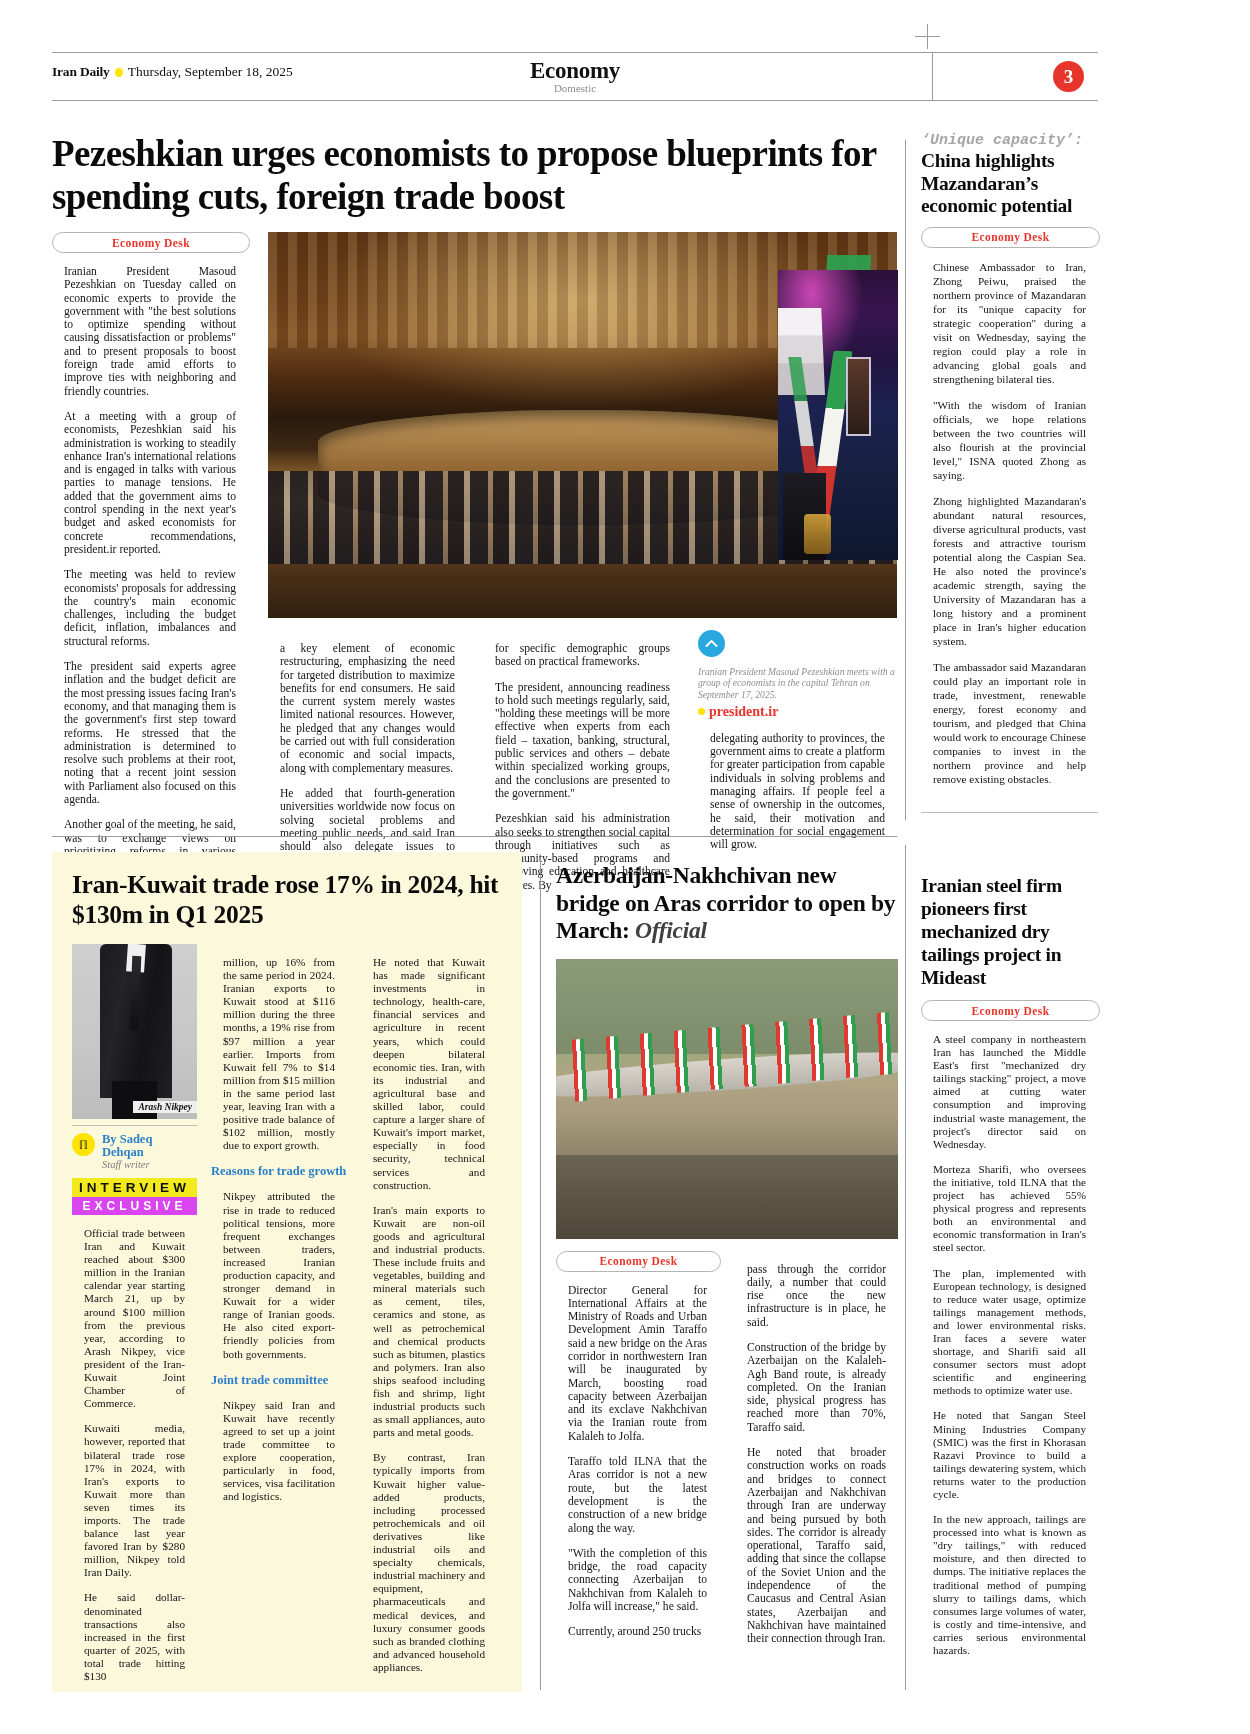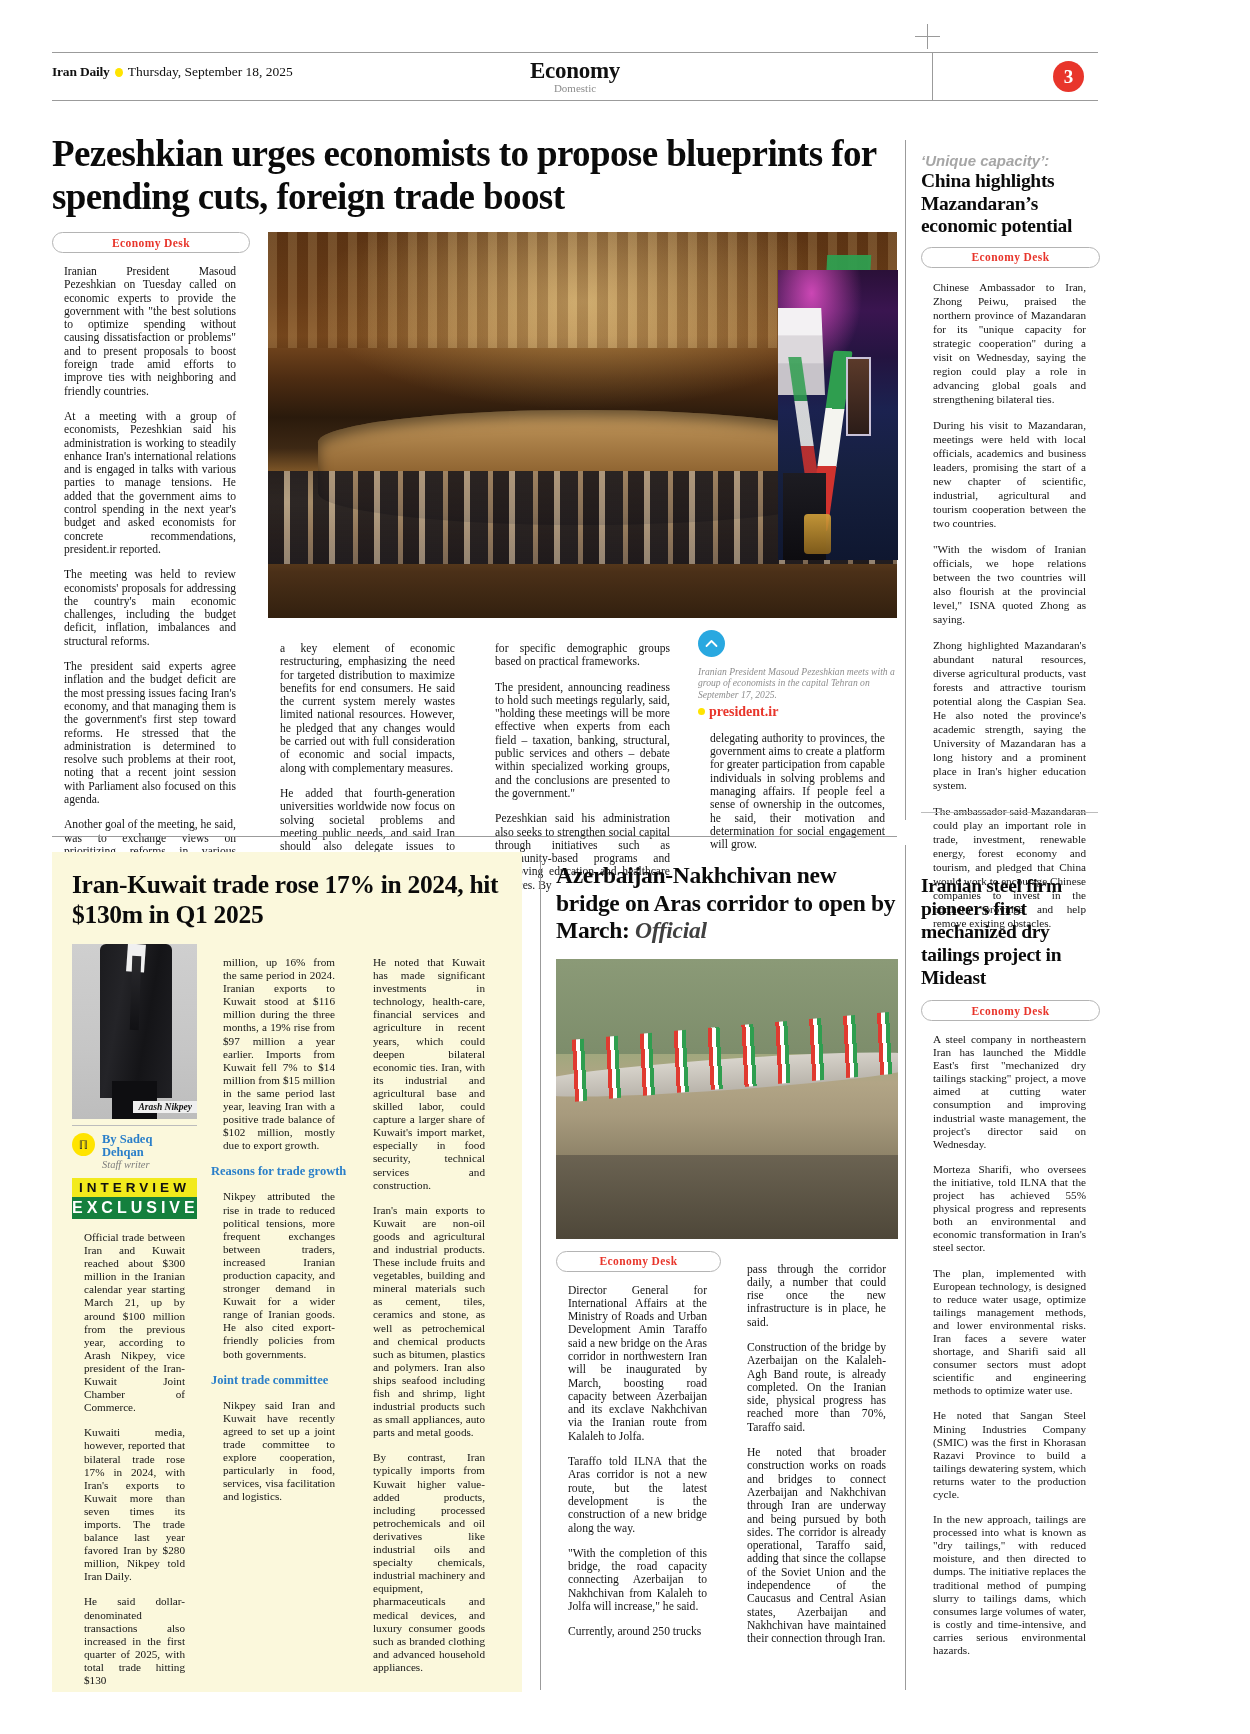--- a/index.html
+++ b/index.html
@@ -71,43 +71,43 @@
   .caption{font-family:"Liberation Serif",serif;font-style:italic;font-size:9.6px;
            line-height:11.3px;color:#8e8e8e;}
   .src{display:flex;align-items:center;gap:4px;margin-top:4px;}
   .src .dot{width:7px;height:7px;border-radius:50%;background:#ffe400;}
   .src .t{color:#e8352b;font-weight:bold;font-size:14px;}
   .arrow-badge{width:27px;height:27px;border-radius:50%;background:#29a8e0;
                display:flex;align-items:center;justify-content:center;margin-bottom:9px;}
 
   
   .rail{position:absolute;left:921px;top:132px;width:177px;}
-  .rail-kicker{font-family:Liberation Sans, sans-serif;font-style:italic;font-weight:bold;
-               font-size:15px;color:#a6a6a6;margin-bottom:1px;margin-top:20px;}
+  .rail-kicker{font-family:Liberation Mono, monospace;font-style:italic;font-weight:bold;
+               font-size:15px;color:#a6a6a6;margin-bottom:1px;}
   .rail-head{font-size:19.5px;line-height:22.5px;letter-spacing:-.3px;}
 
   
   .kuwait{position:absolute;left:52px;top:852px;width:470px;height:840px;background:#fbf8dc;}
   .kuwait-head{font-size:25.5px;line-height:30px;letter-spacing:-.3px;padding:18px 20px 0 20px;}
   .kuwait-cols{position:relative;margin-top:14px;padding:0 20px;display:flex;gap:14px;}
   .kcol{width:136px;}
   .kcol.w1{width:125px;}
   .photo-nikpey{position:relative;width:125px;height:175px;overflow:hidden;margin-bottom:6px;}
   .namepill{position:absolute;right:0;bottom:6px;background:#efefef;padding:1px 5px;
             font-style:italic;font-weight:bold;font-size:9.5px;font-family:"Liberation Serif",serif;}
   .byline-row{display:flex;align-items:flex-start;gap:7px;margin:7px 0 8px 0;}
   .byline-badge{width:23px;height:23px;border-radius:50%;background:#ffe400;flex:0 0 23px;
                 display:flex;align-items:center;justify-content:center;font-size:12px;color:#333;}
   .byline-name{color:#2a7fc9;font-weight:bold;font-size:12.5px;font-family:"Liberation Serif",serif;line-height:13px;}
   .byline-role{font-style:italic;font-size:10.5px;color:#7e7e7e;font-family:"Liberation Serif",serif;}
   .excl{margin-bottom:9px;}
   .excl .l1{background:#f2ea1c;color:#111;font-family:"Liberation Sans",sans-serif;
             font-weight:bold;font-size:13.5px;letter-spacing:4px;text-align:center;padding:2px 0;}
-  .excl .l2{background:#15803d;color:#fff;font-family:"Liberation Sans",sans-serif;
-            font-weight:bold;font-size:16px;letter-spacing:4px;text-align:center;padding:2px 0;}
+  .excl .l2{background:#d946ef;color:#fff;font-family:"Liberation Sans",sans-serif;
+            font-weight:bold;font-size:12px;letter-spacing:4px;text-align:center;padding:2px 0;}
   .subhead{color:#2a7fc9;font-weight:bold;font-size:12.5px;line-height:14px;
            font-family:"Liberation Serif",serif;margin:9px 0 3px 0;}
 
   
   .aras{position:absolute;left:556px;top:852px;width:342px;}
   .aras-head{font-size:23.5px;line-height:27.5px;letter-spacing:-.3px;padding-top:10px;}
   .aras-head .ital{font-style:italic;color:#404040;}
   .photo-aras{width:342px;height:280px;margin-top:14px;overflow:hidden;}
   .aras-cols{display:flex;gap:16px;margin-top:12px;}
   .aras-cols .c{width:163px;}
@@ -333,21 +333,20 @@
   <div class="vrule" style="position:absolute;left:905px;top:140px;width:1px;height:680px;"></div>
   <div class="vrule" style="position:absolute;left:905px;top:845px;width:1px;height:845px;"></div>
   <div class="vrule" style="position:absolute;left:540px;top:860px;width:1px;height:830px;"></div>
 
   <div class="rail">
     <div class="rail-kicker">‘Unique capacity’:</div>
     <h1 class="head rail-head">China highlights Mazandaran’s economic potential</h1>
     <div class="desk-pill" style="width:100%;margin:9px 0 8px 0;">Economy  Desk</div>
     <div class="body-text" style="font-size:11.2px;line-height:14px;">
       <p>Chinese Ambassador to Iran, Zhong Peiwu, praised the northern province of Mazandaran for its "unique capacity for strategic cooperation" during a visit on Wednesday, saying the region could play a role in advancing global goals and strengthening bilateral ties.</p>
-      <p>During his visit to Mazandaran, meetings were held with local officials, academics and business leaders, promising the start of a new chapter of scientific, industrial, agricultural and tourism cooperation between the two countries.</p>
       <p>"With the wisdom of Iranian officials, we hope relations between the two countries will also flourish at the provincial level," ISNA quoted Zhong as saying.</p>
       <p>Zhong highlighted Mazandaran's abundant natural resources, diverse agricultural products, vast forests and attractive tourism potential along the Caspian Sea. He also noted the province's academic strength, saying the University of Mazandaran has a long history and a prominent place in Iran's higher education system.</p>
       <p>The ambassador said Mazandaran could play an important role in trade, investment, renewable energy, forest economy and tourism, and pledged that China would work to encourage Chinese companies to invest in the northern province and help remove existing obstacles.</p>
     </div>
   </div>
 
   <div style="position:absolute;left:778px;top:270px;width:120px;height:290px;overflow:hidden;">
     <div class="img-china">
       <div class="steps"></div>
       <div class="ir-flag2"></div>

